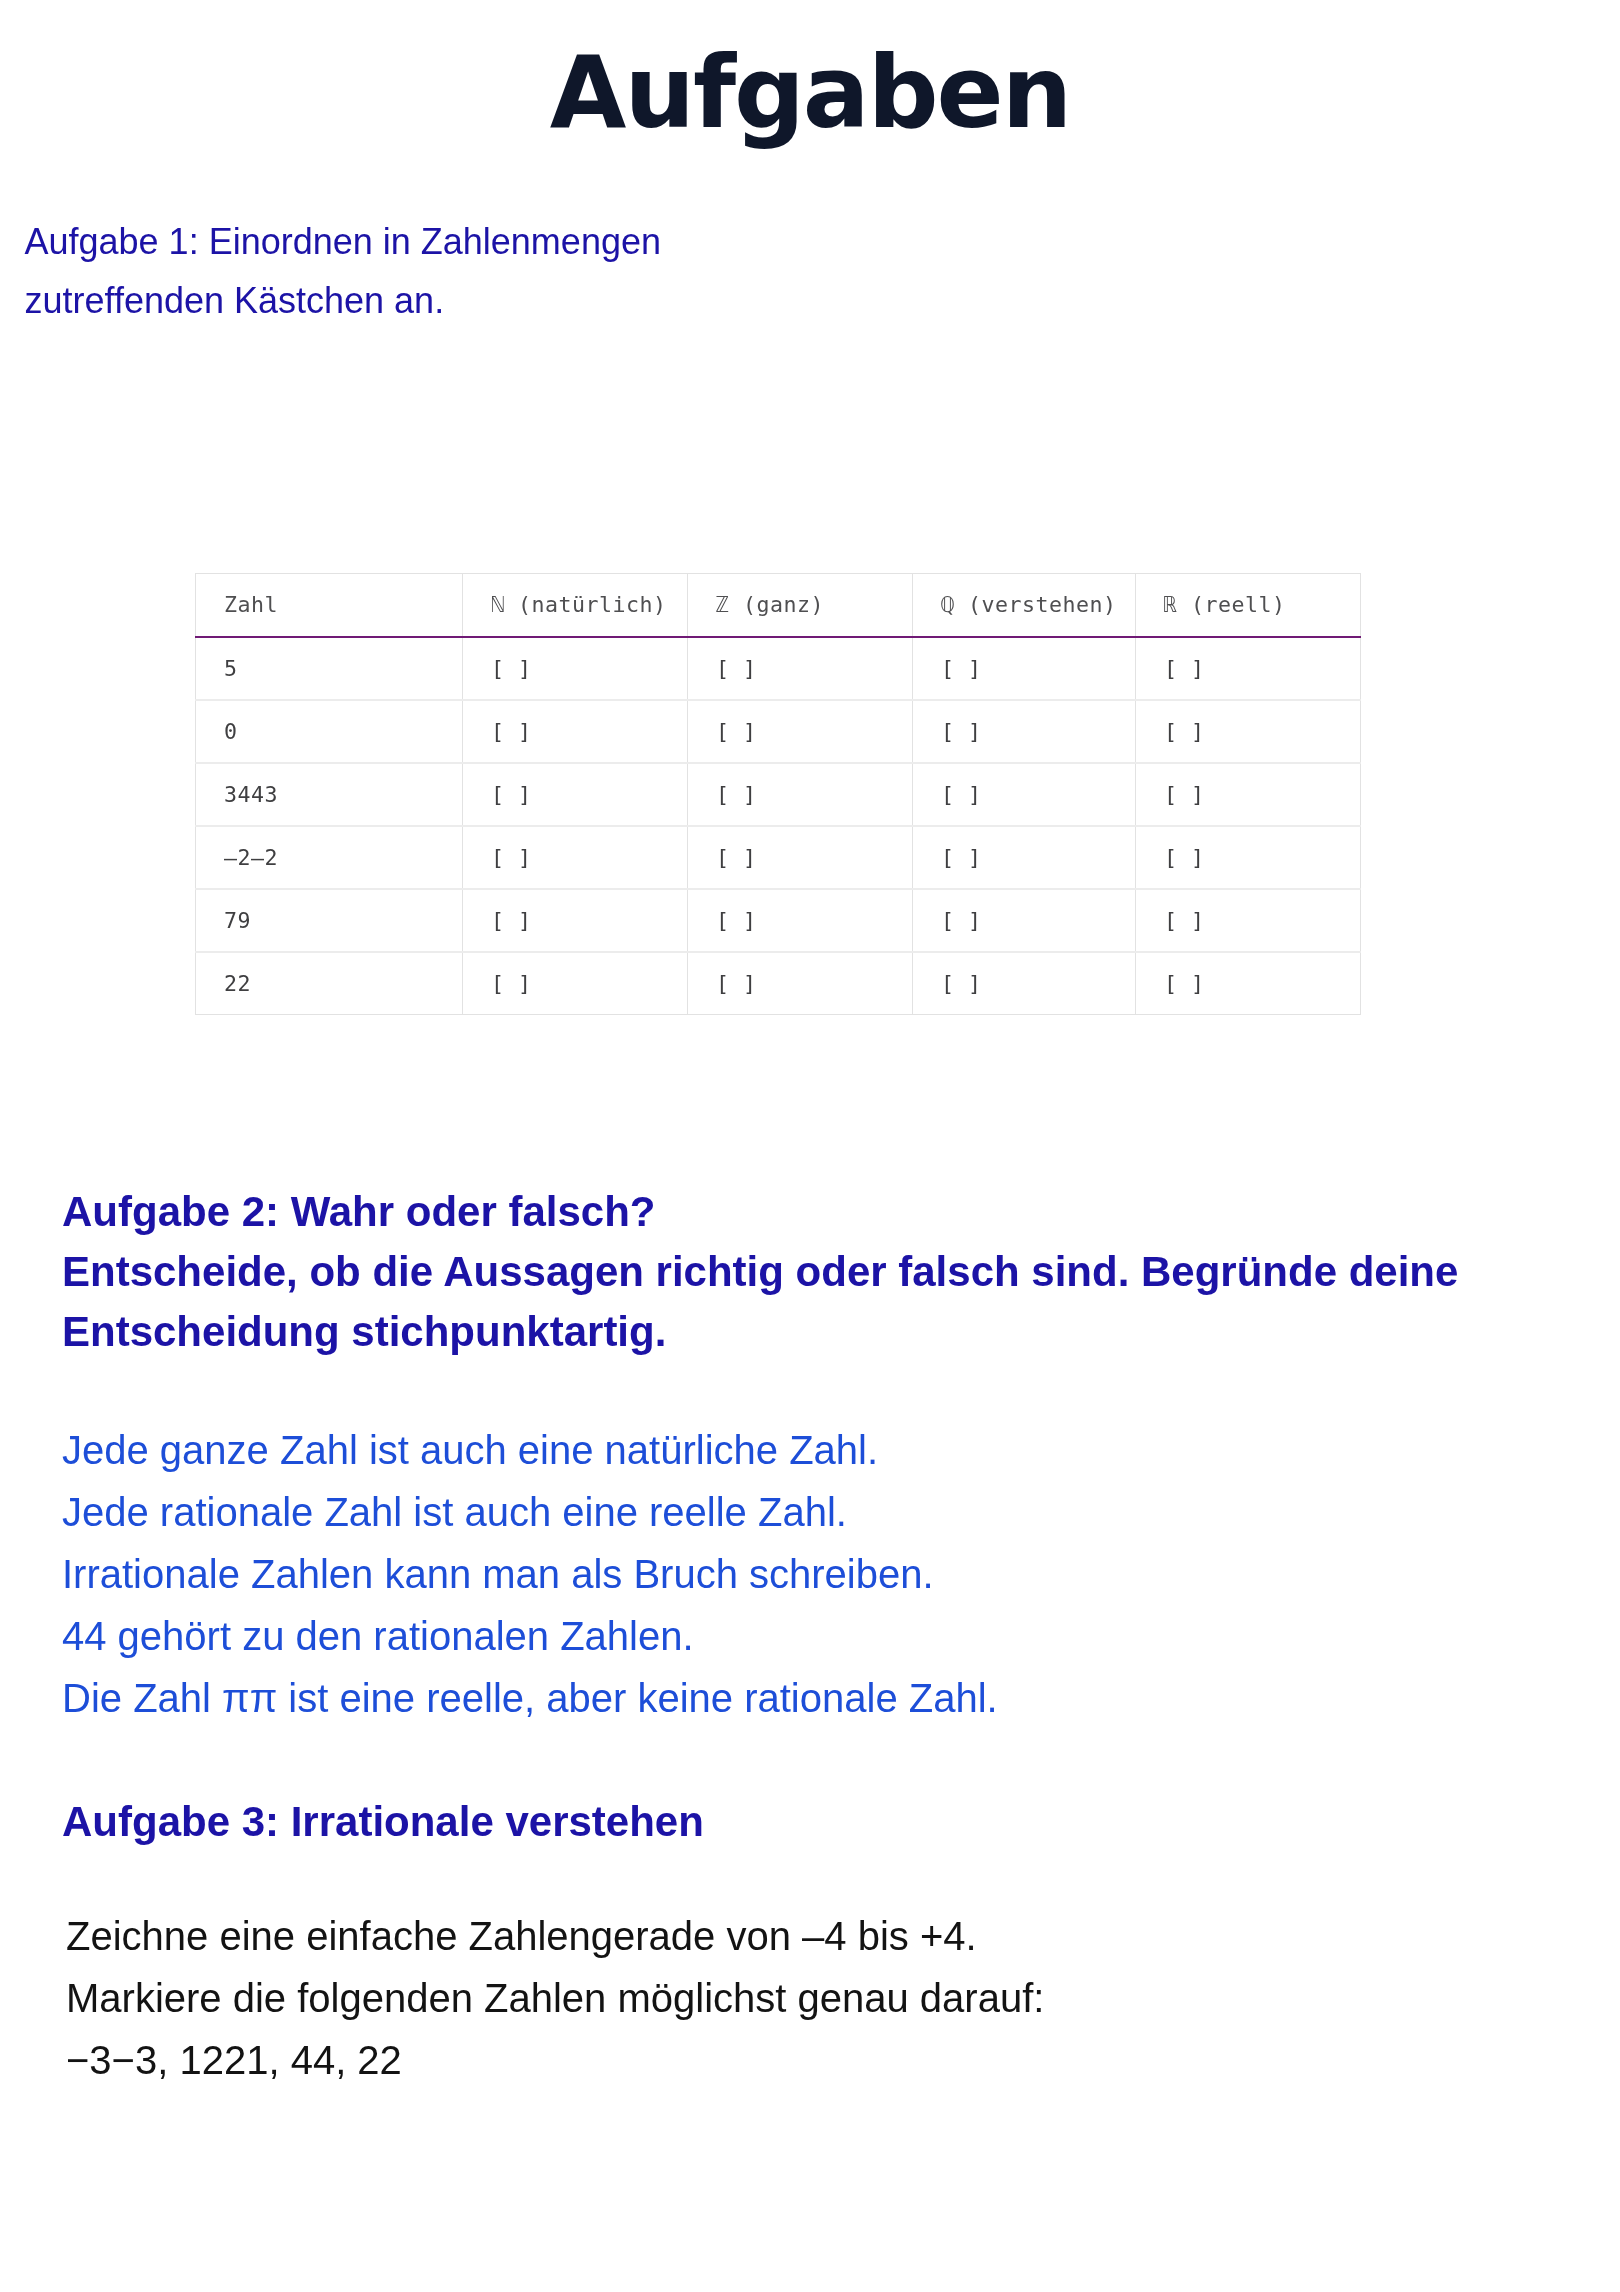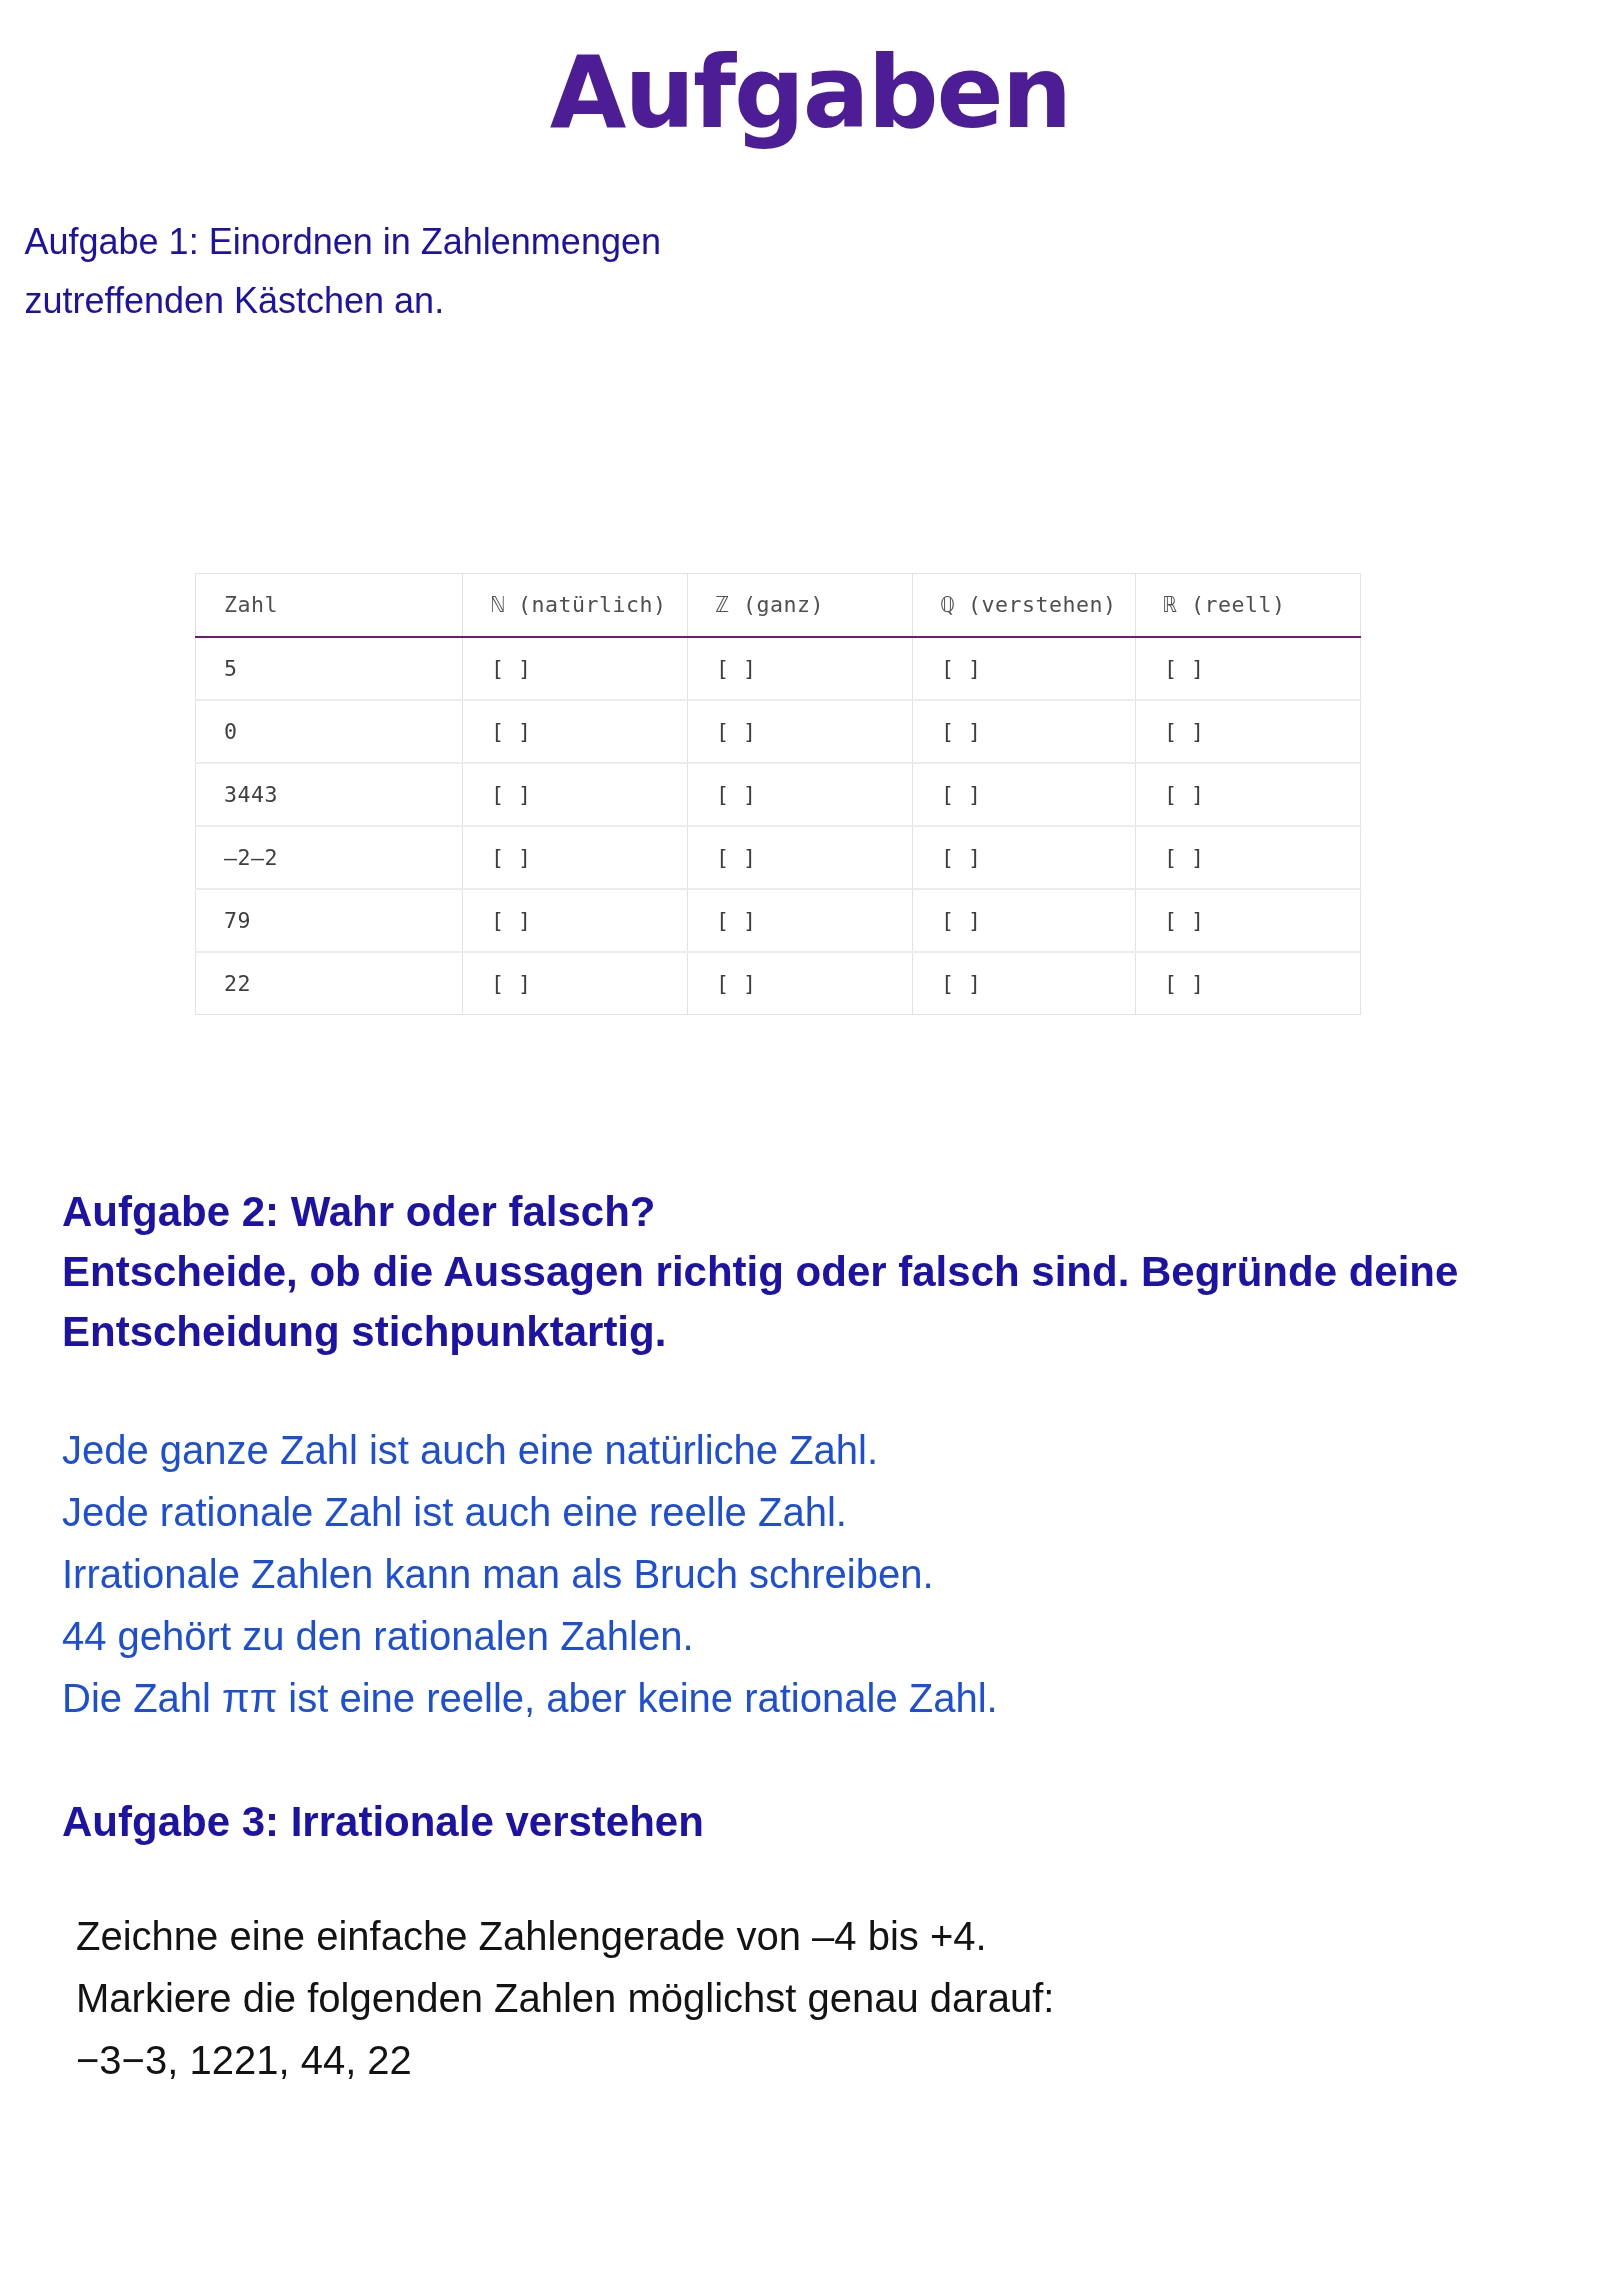--- a/index.html
+++ b/index.html
@@ -6,21 +6,21 @@
   html,body { background:#ffffff; }
   body {
     width:1620px; height:2293px; position:relative; overflow:hidden;
     font-family:"Liberation Sans", sans-serif;
   }
   .page-title {
     position:absolute; top:35px; left:0; width:1620px;
     text-align:center;
     font-family:"DejaVu Sans", sans-serif;
     font-weight:bold; font-size:99px; letter-spacing:-2px;
-    color:#4c1d95;
+    color:#0f172a;
   }
   .sec1 {
     position:absolute; left:24.5px; top:212px;
     color:#1c13a6; font-weight:normal; font-size:36px; line-height:59px;
   }
   .sec1 .line { white-space:nowrap; }
 
   .numtable {
     position:absolute; left:195px; top:573px;
     border-collapse:collapse; table-layout:fixed; width:1166px;
@@ -41,21 +41,21 @@
     position:absolute; left:62px;
     color:#1c13a6; font-weight:bold; font-size:42px; line-height:60px;
   }
   .sec2-heading { top:1182px; }
   .sec3-heading { top:1792px; }
   .statements {
     position:absolute; left:62px; top:1419px;
     color:#1d4ed8; font-size:40px; line-height:62px;
   }
   .sec3-lines {
-    position:absolute; left:76px; top:1905px;
+    position:absolute; left:66px; top:1905px;
     color:#131313; font-size:40px; line-height:62px;
   }
   .nowrap { white-space:nowrap; }
 </style>
 </head>
 <body>
 
 <div class="page-title">Aufgaben</div>
 
 <div class="sec1">

